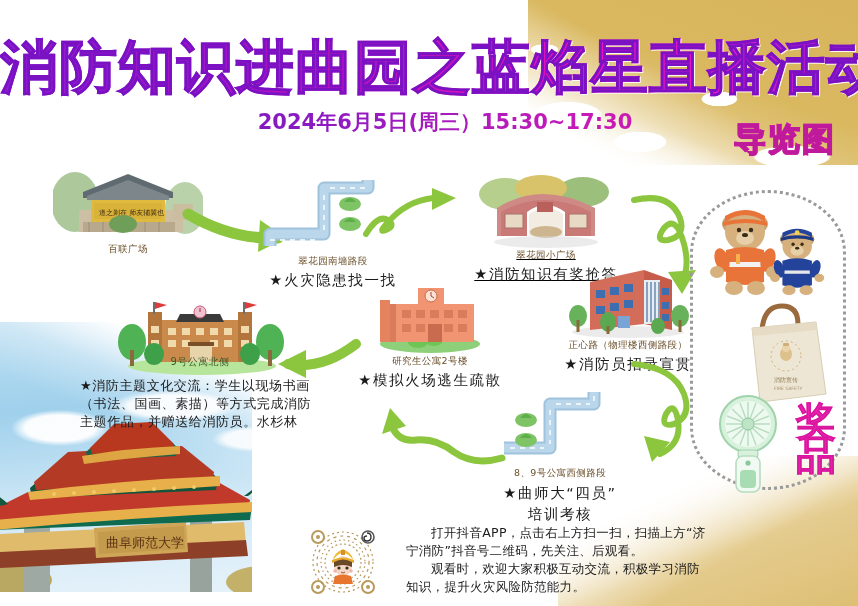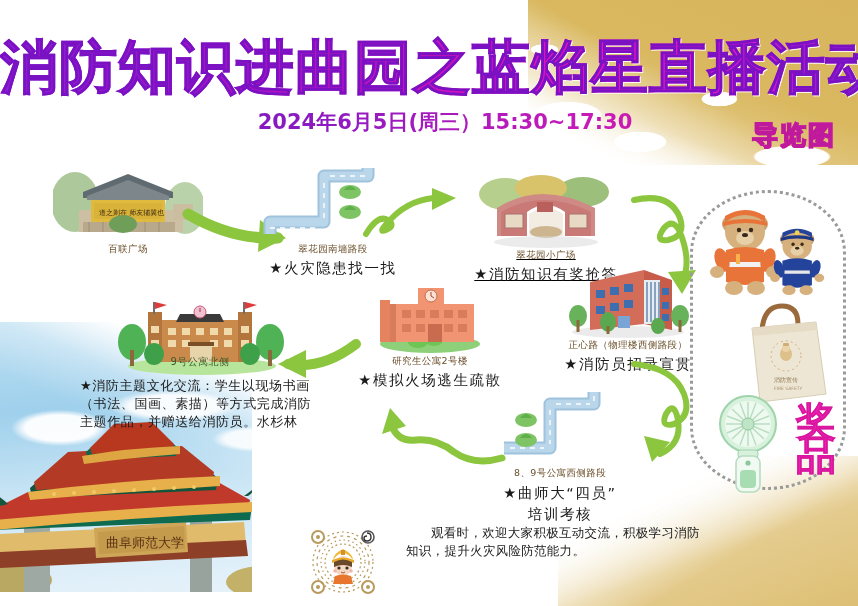--- a/index.html
+++ b/index.html
@@ -66,21 +66,21 @@
     position:absolute;left:16px;top:108px;width:858px;text-align:center;
     font-family:"DejaVu Sans","Liberation Sans",sans-serif;
     font-size:21px;font-weight:700;letter-spacing:0px;
     background:linear-gradient(90deg,#6a1bb5 0%,#8c1ac2 35%,#c41bb8 65%,#e2149f 100%);
     -webkit-background-clip:text;background-clip:text;color:transparent;
     white-space:nowrap;
   }
   .guide-badge{
     position:absolute;right:22px;top:118px;
     font-family:"DejaVu Sans","Liberation Sans",sans-serif;
-    font-size:26px;font-weight:700;letter-spacing:2px;
+    font-size:32px;font-weight:700;letter-spacing:2px;
     color:transparent;-webkit-text-stroke:1.6px #c01a9c;
     background:linear-gradient(90deg,#d11fb4,#f03ac4);
     -webkit-background-clip:text;background-clip:text;
     text-shadow:0 0 1px rgba(240,60,200,.5);
   }
 
   
   .stop{position:absolute;}
   .stop .thumb{display:block;margin:0 auto;}
   .stop .place{
@@ -202,21 +202,21 @@
       <path d="M120 42 L140 42 L140 58 L120 58 Z" fill="#cbbda0"></path>
     </svg>
     <div class="place">百联广场</div>
   </div>
 
   <svg class="arrow" style="left:182px;top:200px;" width="120" height="60" viewBox="0 0 120 60">
     <path d="M6 14 Q50 40 96 38" stroke="#8CC63F" stroke-width="11" fill="none" stroke-linecap="round"></path>
     <path d="M78 20 L104 38 L76 52 Z" fill="#8CC63F"></path>
   </svg>
 
-  <div class="stop" id="s2" style="left:228px;top:160px;width:210px;">
+  <div class="stop" id="s2" style="left:228px;top:172px;width:210px;">
     <svg class="thumb" width="150" height="82" viewBox="0 0 150 82">
       <path d="M12 74 L12 62 L66 62 L66 16 L110 16 L110 8" stroke="#9fc3dc" stroke-width="13" fill="none" stroke-linejoin="round"></path>
       <path d="M12 74 L12 62 L66 62 L66 16 L110 16 L110 8" stroke="#b9d6ea" stroke-width="9" fill="none" stroke-linejoin="round"></path>
       <path d="M12 68 L60 68 M66 58 L66 22 M72 16 L108 16" stroke="#ffffff" stroke-width="1.4" stroke-dasharray="5 5" fill="none"></path>
       <ellipse cx="92" cy="32" rx="11" ry="7" fill="#7ec465"></ellipse>
       <ellipse cx="92" cy="52" rx="11" ry="7" fill="#7ec465"></ellipse>
       <path d="M86 30 q6 -8 12 0 z" fill="#5fae49"></path>
       <path d="M86 50 q6 -8 12 0 z" fill="#5fae49"></path>
     </svg>
     <div class="place">翠花园南墙路段</div>
@@ -513,16 +513,17 @@
       <circle cx="36" cy="46" r="1.6" fill="#3a2a18"></circle>
       <circle cx="44" cy="46" r="1.6" fill="#3a2a18"></circle>
       <circle cx="32" cy="49" r="1.8" fill="#f0a59c" opacity=".8"></circle>
       <circle cx="48" cy="49" r="1.8" fill="#f0a59c" opacity=".8"></circle>
       <path d="M38 50 q2 2 4 0" stroke="#a5563c" stroke-width="1" fill="none"></path>
       <path d="M32 54 Q40 51 48 54 L50 62 L30 62 Z" fill="#e8762f"></path>
     </g>
   </svg>
 
   <div class="note">
+    <p>打开抖音APP，点击右上方扫一扫，扫描上方“济宁消防”抖音号二维码，先关注、后观看。</p>
     <p>观看时，欢迎大家积极互动交流，积极学习消防知识，提升火灾风险防范能力。</p>
   </div>
 
 </div>
 
 </body></html>

